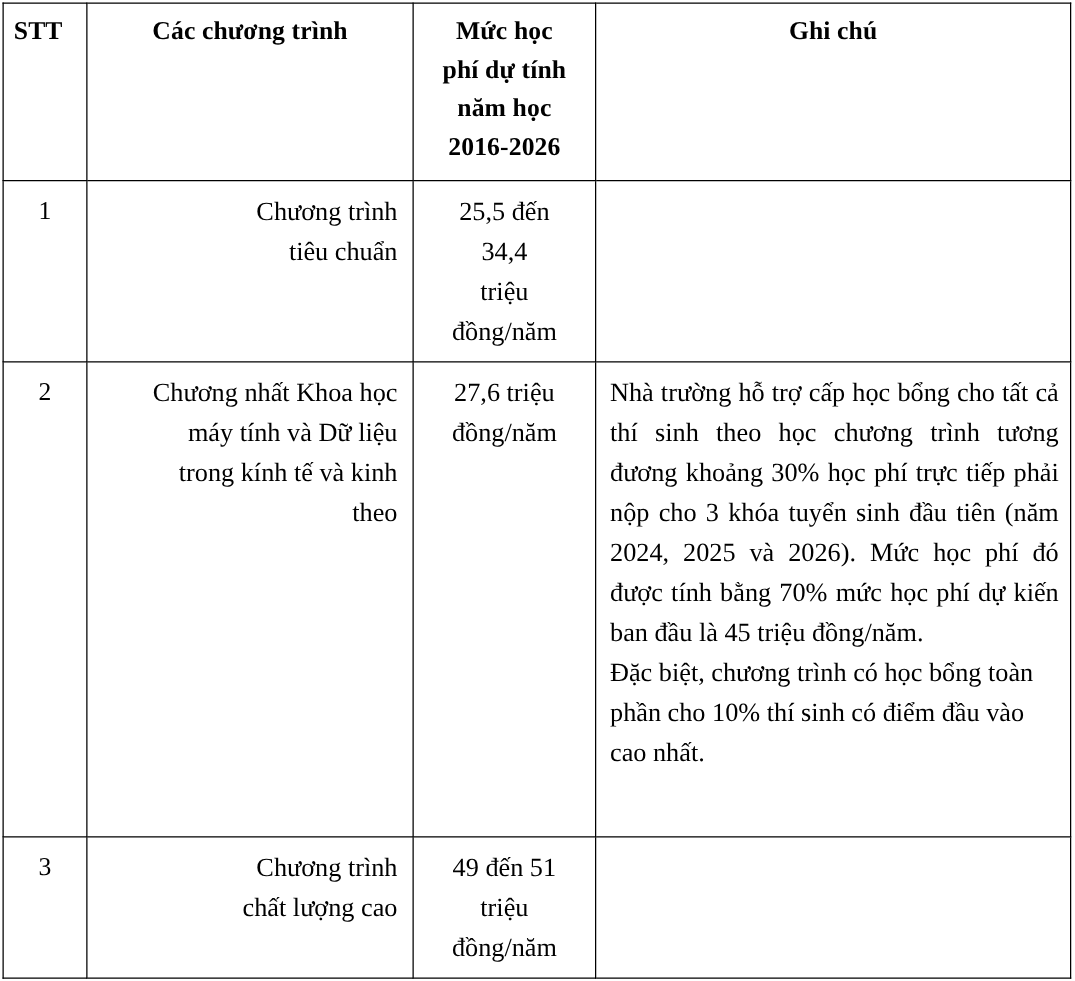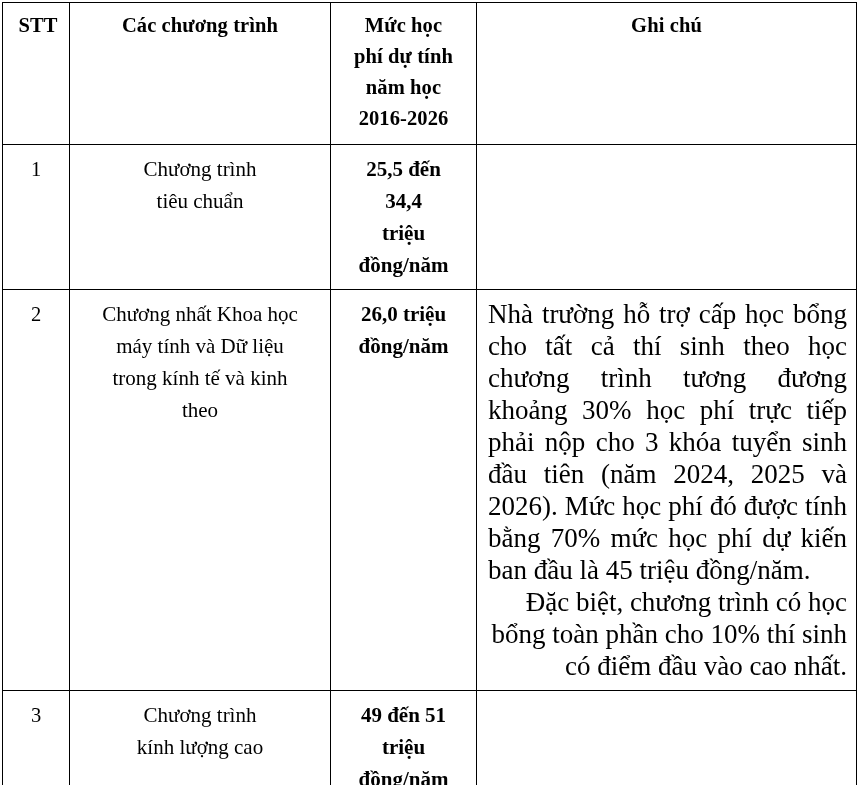--- a/index.html
+++ b/index.html
@@ -54,56 +54,56 @@
     font-size: 20.5px;
     line-height: 31px;
     letter-spacing: 0.1px;
   }
   .hdr-inner {
     padding: 7px 4px 10px 4px;
   }
   .hdr-stt .hdr-inner { padding-left: 8px; padding-right: 4px; text-align: left; }
   .hdr-note .hdr-inner { padding-top: 7px; }
 
-  .hdr-line { display: block; text-align: center; }
+  .hdr-line { display: block; }
 
   
   .cell-inner {
     padding: 6px 6px 8px 6px;
   }
   .stt-cell {
     text-align: center;
     font-size: 20.5px;
     line-height: 32px;
   }
   .stt-cell .cell-inner { padding-top: 8px; }
 
   .prog-cell {
     text-align: center;
     font-size: 21px;
     line-height: 32px;
   }
-  .prog-cell .cell-inner { padding-top: 8px; padding-left: 12px; padding-right: 12px; }
+  .prog-cell .cell-inner { padding-top: 8px; padding-left: 12px; padding-right: 12px; text-align: right; }
 
   .fee-cell {
     text-align: center;
     font-size: 21px;
     line-height: 32px;
   }
-  .fee-cell .cell-inner { padding-top: 8px; padding-left: 6px; padding-right: 6px; font-weight: bold; }
+  .fee-cell .cell-inner { padding-top: 8px; padding-left: 6px; padding-right: 6px; }
 
   .note-cell {
     text-align: justify;
     text-justify: inter-word;
-    font-size: 27px;
+    font-size: 21px;
     line-height: 32px;
   }
   .note-cell .cell-inner { padding: 8px 9px 8px 11px; }
   .note-par { margin: 0; text-align: justify; }
-  .note-par.last-par { text-align: right; }
+  .note-par.last-par { text-align: left; }
   .row-1 td { height: 126px; }
   .row-2 td { height: 379px; }
   .row-3 td { height: 104px; }
 
   .txt-line { display: block; }
 </style>
 </head>
 <body>
 
 <div class="sheet">
@@ -182,42 +182,42 @@
         <td class="prog-cell">
           <div class="cell-inner">
             <span class="txt-line">Chương nhất Khoa học</span>
             <span class="txt-line">máy tính và Dữ liệu</span>
             <span class="txt-line">trong kính tế và kinh</span>
             <span class="txt-line">theo</span>
           </div>
         </td>
         <td class="fee-cell">
           <div class="cell-inner">
-            <span class="txt-line">26,0 triệu</span>
+            <span class="txt-line">27,6 triệu</span>
             <span class="txt-line">đồng/năm</span>
           </div>
         </td>
         <td class="note-cell">
           <div class="cell-inner">
             <p class="note-par">Nhà trường hỗ trợ cấp học bổng cho tất cả thí sinh theo học chương trình tương đương khoảng 30% học phí trực tiếp phải nộp cho 3 khóa tuyển sinh đầu tiên (năm 2024, 2025 và 2026). Mức học phí đó được tính bằng 70% mức học phí dự kiến ban đầu là 45 triệu đồng/năm.</p>
             <p class="note-par last-par">Đặc biệt, chương trình có học bổng toàn phần cho 10% thí sinh có điểm đầu vào cao nhất.</p>
           </div>
         </td>
       </tr>
 
       <tr class="row-3">
         <td class="stt-cell">
           <div class="cell-inner">
             <span class="txt-line">3</span>
           </div>
         </td>
         <td class="prog-cell">
           <div class="cell-inner">
             <span class="txt-line">Chương trình</span>
-            <span class="txt-line">kính lượng cao</span>
+            <span class="txt-line">chất lượng cao</span>
           </div>
         </td>
         <td class="fee-cell">
           <div class="cell-inner">
             <span class="txt-line">49 đến 51</span>
             <span class="txt-line">triệu</span>
             <span class="txt-line">đồng/năm</span>
           </div>
         </td>
         <td class="note-cell">

